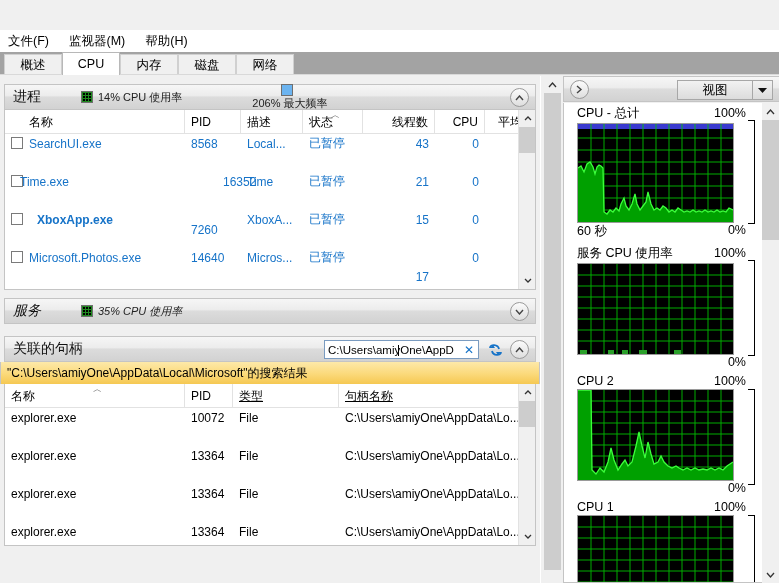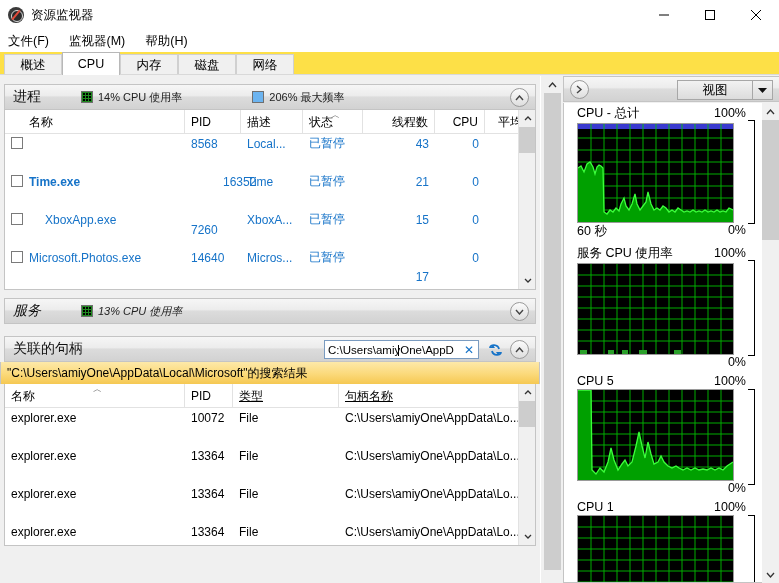--- a/index.html
+++ b/index.html
@@ -41,21 +41,21 @@
   
   .menubar {
     position:absolute; left:0; top:30px; width:779px; height:22px;
     background:#ffffff; display:flex; align-items:center; padding-left:8px;
   }
   .menuitem { font-size:12.5px; color:#000; margin-right:20px; }
 
   
   .tabstrip {
     position:absolute; left:0; top:52px; width:779px; height:23px;
-    background:#fde047;
+    background:#a3a3a3;
   }
   .tab {
     position:absolute; top:2px; height:21px; padding:0 11px;
     display:flex; align-items:center; justify-content:center;
     font-size:12.5px; color:#000;
     background:#f0f0f0; border:1px solid #d0d0d0; border-bottom:none;
   }
   .tab.sel { background:#ffffff; top:0px; height:23px; border-color:#b8b8b8; z-index:3; }
   .tabline { position:absolute; left:0; top:74px; width:779px; height:1px; background:#d9d9d9; }
 
@@ -202,42 +202,20 @@
   .rsb { position:absolute; right:0; top:27px; width:17px; bottom:0; background:#f0f0f0; }
   .rsb .up, .rsb .dn { position:absolute; left:0; width:17px; height:17px; display:flex; align-items:center; justify-content:center; }
   .rsb .up { top:0; } .rsb .dn { bottom:0; }
   .rsb .thm { position:absolute; left:0; top:17px; width:17px; height:120px; background:#cdcdcd; }
 </style>
 </head>
 <body>
 
 <div class="app">
 
-  <div class="titlebar">
-    <div class="app-icon"></div>
-    <div class="title-text">资源监视器</div>
-    <div class="winbtns">
-      <div class="winbtn">
-        <svg width="12" height="12">
-            <line x1="1" y1="6" x2="11" y2="6" stroke="#000" stroke-width="1"></line>
-          </svg>
-      </div>
-      <div class="winbtn">
-        <svg width="12" height="12">
-            <rect x="1.5" y="1.5" width="9" height="9" fill="none" stroke="#000" stroke-width="1"></rect>
-          </svg>
-      </div>
-      <div class="winbtn">
-        <svg width="12" height="12">
-            <line x1="1" y1="1" x2="11" y2="11" stroke="#000" stroke-width="1"></line>
-            <line x1="11" y1="1" x2="1" y2="11" stroke="#000" stroke-width="1"></line>
-          </svg>
-      </div>
-    </div>
-  </div>
 
   <div class="menubar">
     <div class="menuitem">文件(F)</div>
     <div class="menuitem">监视器(M)</div>
     <div class="menuitem">帮助(H)</div>
   </div>
 
   <div class="tabstrip">
     <div class="tab" style="left:4px;   width:58px;">概述</div>
     <div class="tab sel" style="left:62px;  width:58px;">CPU</div>
@@ -248,21 +226,21 @@
   <div class="tabline"></div>
 
   <div class="leftpane">
 
     <div class="sect-header" style="margin:8px 0 0 4px; width:532px;">
       <div class="sect-title">进程</div>
       <div class="sect-stat" style="margin-left:40px;">
         <span class="swatch-graph"></span>
         <span>14% CPU 使用率</span>
       </div>
-      <div class="sect-stat" style="margin-left:70px;">
+      <div class="sect-stat" style="margin-left:70px;flex-direction:column;">
         <span class="swatch-blue"></span>
         <span>206% 最大频率</span>
       </div>
       <div class="chev">
         <svg width="9" height="6">
             <polyline points="1,5 4.5,1 8,5" fill="none" stroke="#444" stroke-width="1.4"></polyline>
           </svg>
       </div>
     </div>
 
@@ -277,40 +255,41 @@
           <span>状态</span>
         </div>
         <div class="c num" style="left:358px; width:72px;">线程数</div>
         <div class="c num" style="left:430px; width:50px;">CPU</div>
         <div class="c num last" style="left:480px; width:65px;">平均 C...</div>
       </div>
 
       <div class="rows">
         <div class="row sus" style="top:0px">
           <div class="cbx"></div>
+          <div class="c" style="left:0; width:180px; padding-left:24px;">SearchUI.exe</div>
           <div class="c" style="left:180px; width:56px;">8568</div>
           <div class="c" style="left:236px; width:62px;">Local...</div>
           <div class="c" style="left:298px; width:60px;">已暂停</div>
           <div class="c num" style="left:358px; width:72px;">43</div>
           <div class="c num" style="left:430px; width:50px;">0</div>
           <div class="c num" style="left:480px; width:65px;">0.00</div>
         </div>
         <div class="row sus" style="top:19px">
           <div class="cbx"></div>
-          <div class="c" style="left:0; width:180px; padding-left:24px;font-weight:bold;">Time.exe</div>
+          <div class="c" style="left:0; width:180px; padding-left:15px;">Time.exe</div>
           <div class="c" style="left:188px; width:56px;margin-left:24px;">16352</div>
           <div class="c" style="left:236px; width:62px;">Time</div>
           <div class="c" style="left:298px; width:60px;">已暂停</div>
           <div class="c num" style="left:358px; width:72px;">21</div>
           <div class="c num" style="left:430px; width:50px;">0</div>
           <div class="c num" style="left:480px; width:65px;">0.00</div>
         </div>
         <div class="row sus" style="top:38px">
           <div class="cbx"></div>
-          <div class="c" style="left:16px; width:180px; padding-left:24px;">XboxApp.exe</div>
+          <div class="c" style="left:8px; width:180px; padding-left:24px;font-weight:bold;">XboxApp.exe</div>
           <div class="c" style="left:180px; width:56px;margin-top:10px;">7260</div>
           <div class="c" style="left:236px; width:62px;">XboxA...</div>
           <div class="c" style="left:298px; width:60px;">已暂停</div>
           <div class="c num" style="left:358px; width:72px;">15</div>
           <div class="c num" style="left:430px; width:50px;">0</div>
           <div class="c num" style="left:480px; width:65px;">0.00</div>
         </div>
         <div class="row sus" style="top:57px">
           <div class="cbx"></div>
           <div class="c" style="left:0; width:180px; padding-left:24px;">Microsoft.Photos.exe</div>
@@ -346,21 +325,21 @@
               <polyline points="1,1 4,4 7,1" fill="none" stroke="#333" stroke-width="1.3"></polyline>
             </svg>
         </div>
       </div>
     </div>
 
     <div class="sect-header" style="margin:8px 0 0 4px; width:532px;font-style:italic;">
       <div class="sect-title">服务</div>
       <div class="sect-stat" style="margin-left:40px;">
         <span class="swatch-graph"></span>
-        <span>13% CPU 使用率</span>
+        <span>35% CPU 使用率</span>
       </div>
       <div class="chev">
         <svg width="9" height="6">
             <polyline points="1,1 4.5,5 8,1" fill="none" stroke="#444" stroke-width="1.4"></polyline>
           </svg>
       </div>
     </div>
 
     <div class="sect-header" style="margin:12px 0 0 4px; width:532px;">
       <div class="sect-title">关联的句柄</div>
@@ -551,21 +530,21 @@
           </svg>
         </div>
         <div class="gfootrow" style="justify-content:flex-end;">
           <span class="gfoot">0%</span>
         </div>
         <div class="bracket" style="top:17px; height:96px;"></div>
       </div>
 
       <div class="gblock" style="margin-top:3px;">
         <div class="glabelrow">
-          <span class="gname">CPU 5</span>
+          <span class="gname">CPU 2</span>
           <span class="gmax">100%</span>
         </div>
         <div class="gcanvas sm">
           <svg width="155" height="90" viewBox="0 0 155 90" preserveAspectRatio="none">
             <rect x="0" y="0" width="155" height="90" fill="#000"></rect>
             <g stroke="#00cc00" stroke-width="1" opacity="0.85">
               <line x1="13" y1="0" x2="13" y2="90"></line>
                 <line x1="26" y1="0" x2="26" y2="90"></line>
               <line x1="39" y1="0" x2="39" y2="90"></line>
                 <line x1="52" y1="0" x2="52" y2="90"></line>

